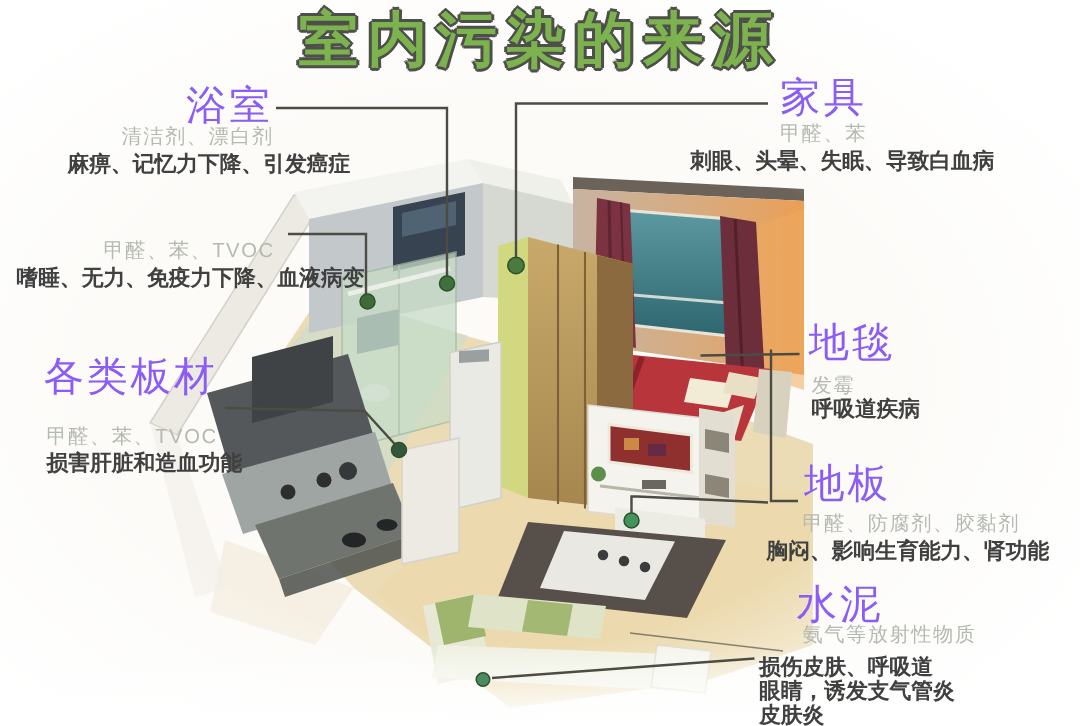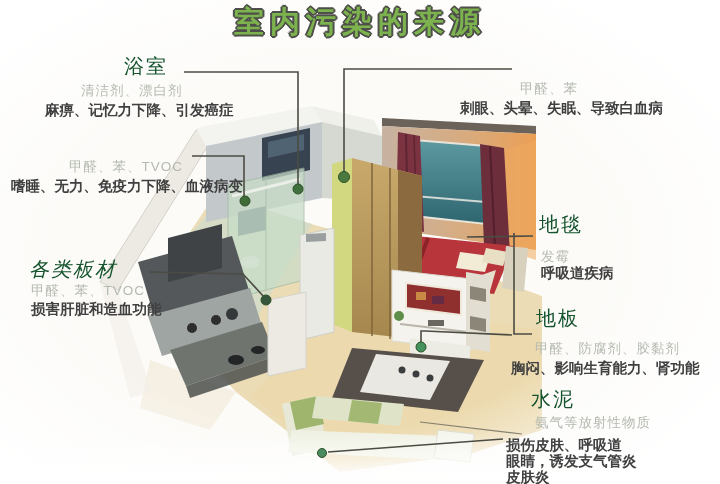--- a/index.html
+++ b/index.html
@@ -5,27 +5,27 @@
   html,body{margin:0;padding:0;background:#ffffff;}
   .stage{
     position:relative;width:720px;height:484px;overflow:hidden;
     background:#fcfbf8;
     font-family:"Liberation Sans","DejaVu Sans",sans-serif;
   }
   .stage svg{position:absolute;left:0;top:0;}
   .txt{position:absolute;white-space:nowrap;line-height:1.05;}
   .title{
     top:6px;left:50%;transform:translateX(-50%);
-    font-size:30px;font-weight:700;letter-spacing:6px;
+    font-size:40px;font-weight:700;letter-spacing:6px;
     color:#7cb34e;
     text-shadow:-2px 0 0 #4e4e4a,2px 0 0 #4e4e4a,0 -2px 0 #4e4e4a,0 2px 0 #4e4e4a,
                 -1px -1px 0 #4e4e4a,1px -1px 0 #4e4e4a,-1px 1px 0 #4e4e4a,1px 1px 0 #4e4e4a;
     text-align:center;
   }
-  .heading{font-size:20px;font-weight:400;letter-spacing:2px;color:#14532d;}
+  .heading{font-size:27px;font-weight:400;letter-spacing:2px;color:#8b5cf6;}
   .pollut{font-size:13.5px;font-weight:400;letter-spacing:1px;color:#b5bab0;}
   .harm{font-size:14.5px;font-weight:700;letter-spacing:0;color:#404040;}
 </style>
 </head>
 <body>
 
 <div class="stage">
 
   <svg viewBox="0 0 720 484" width="720" height="484" aria-hidden="true">
     <defs>
@@ -182,24 +182,25 @@
 
   <div class="txt title">室内污染的来源</div>
 
   <div class="txt heading" style="left:124px;top:56px;">浴室</div>
   <div class="txt pollut" style="left:81px;top:84px;text-align:center;">清洁剂、漂白剂</div>
   <div class="txt harm" style="left:45px;top:103px;">麻痹、记忆力下降、引发癌症</div>
 
   <div class="txt pollut" style="left:69px;top:160px;">甲醛、苯、TVOC</div>
   <div class="txt harm" style="left:11px;top:179px;">嗜睡、无力、免疫力下降、血液病变</div>
 
-  <div class="txt heading" style="left:29px;top:259px;font-style:italic;">各类板材</div>
+  <div class="txt heading" style="left:29px;top:237px;">各类板材</div>
   <div class="txt pollut" style="left:31px;top:284px;">甲醛、苯、TVOC</div>
   <div class="txt harm" style="left:31px;top:302px;">损害肝脏和造血功能</div>
 
+  <div class="txt heading" style="left:520px;top:51px;">家具</div>
   <div class="txt pollut" style="left:520px;top:82px;">甲醛、苯</div>
   <div class="txt harm" style="left:460px;top:101px;">刺眼、头晕、失眠、导致白血病</div>
 
   <div class="txt heading" style="left:539px;top:214px;">地毯</div>
   <div class="txt pollut" style="left:541px;top:250px;">发霉</div>
   <div class="txt harm" style="left:541px;top:266px;">呼吸道疾病</div>
 
   <div class="txt heading" style="left:536px;top:308px;text-align:center;">地板</div>
   <div class="txt pollut" style="left:535px;top:342px;">甲醛、防腐剂、胶黏剂</div>
   <div class="txt harm" style="left:511px;top:361px;">胸闷、影响生育能力、肾功能</div>

